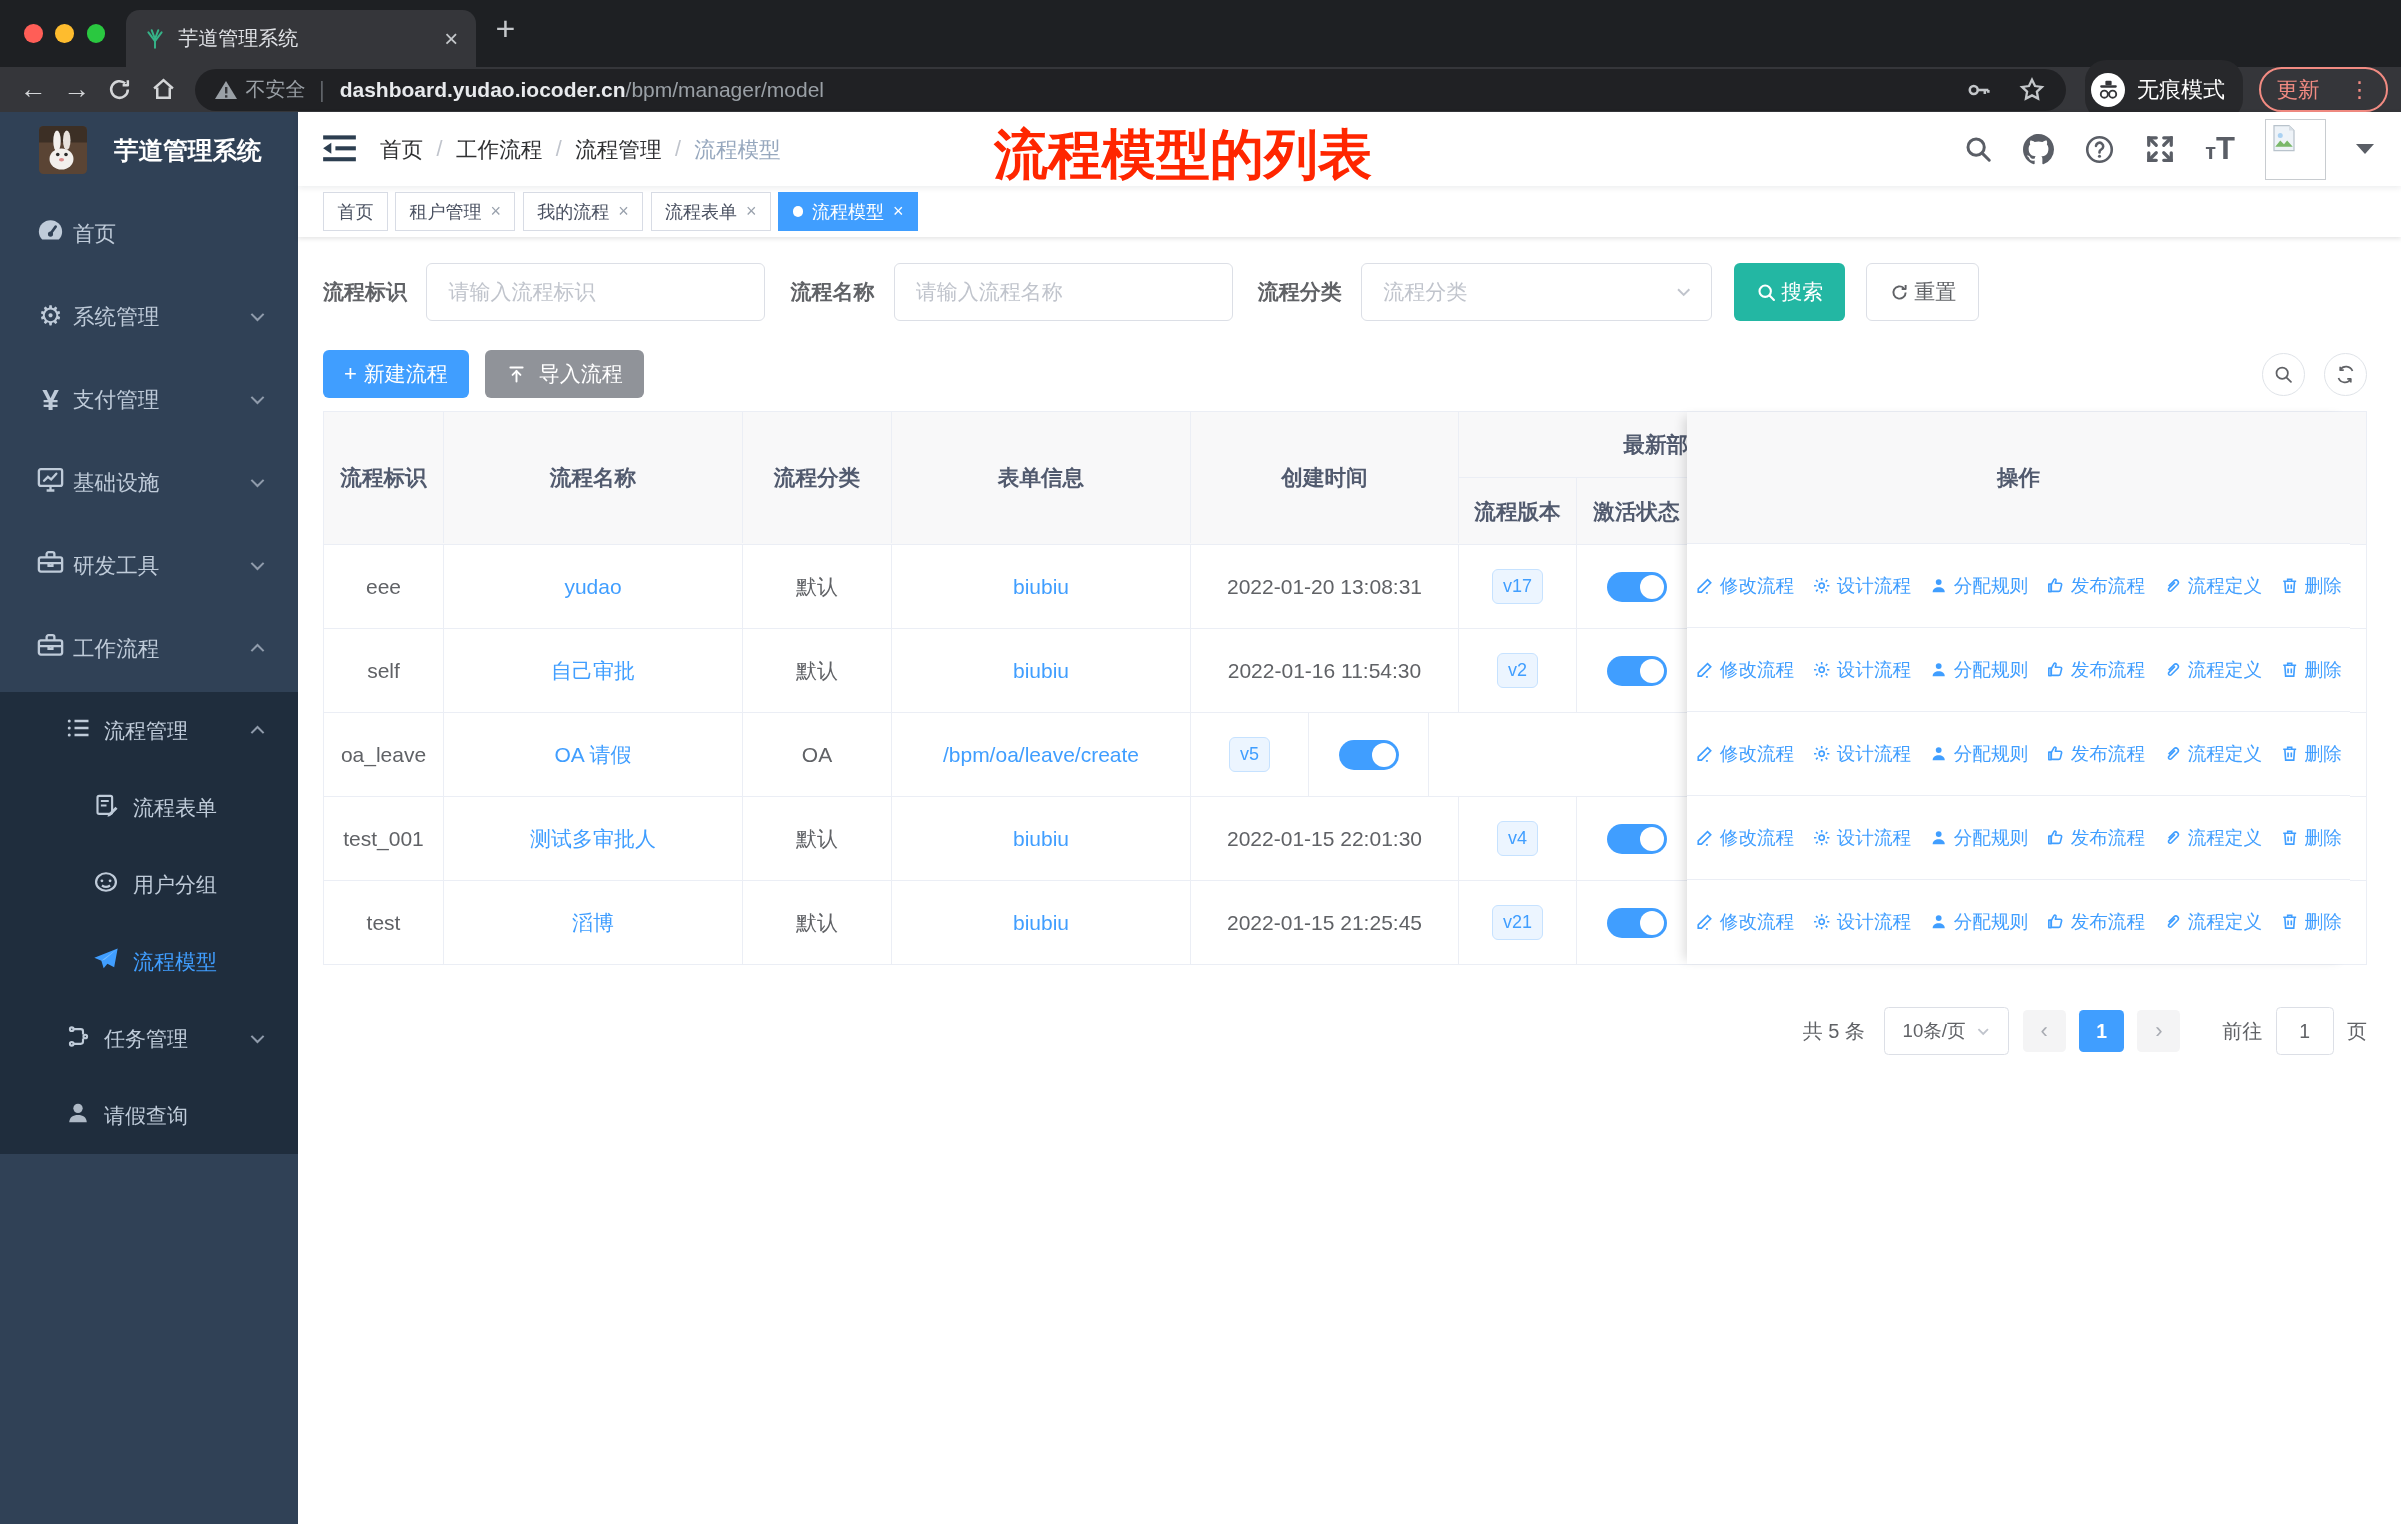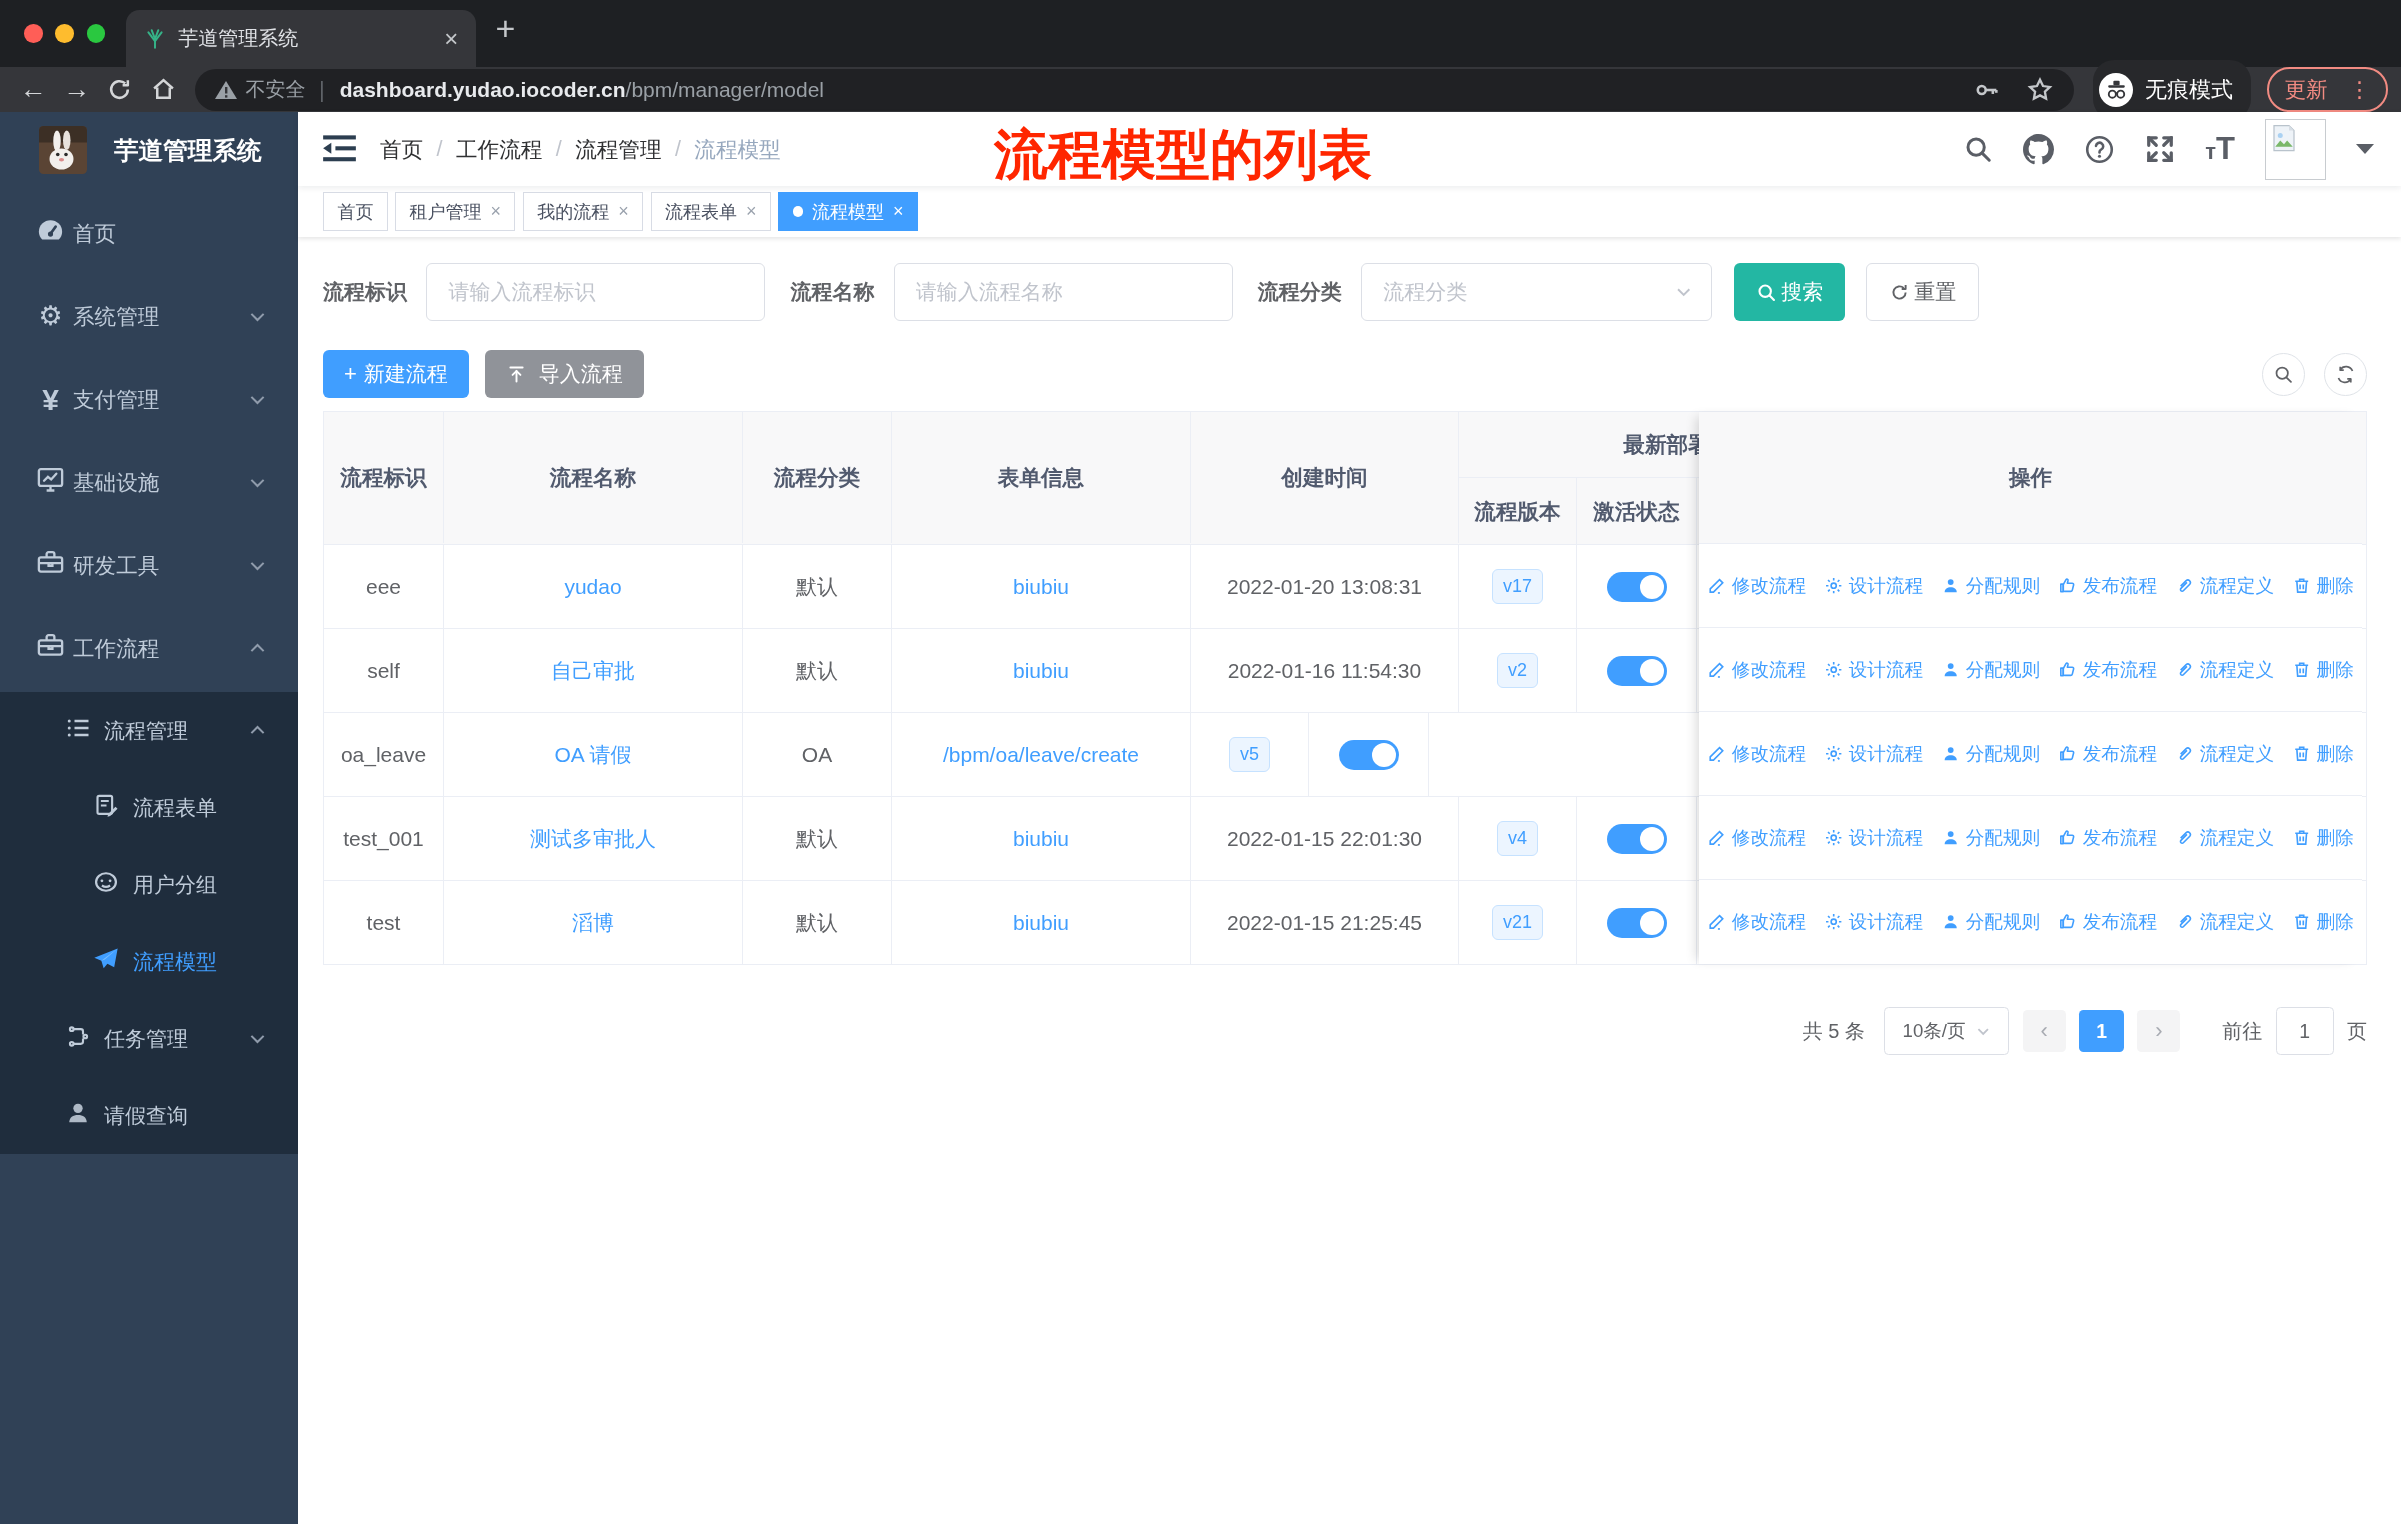--- a/index.html
+++ b/index.html
@@ -29,21 +29,21 @@
   .url { font-size:21px; white-space:nowrap; }
   .url .domain { color:#e8eaed; font-weight:bold; }
   .url .path { color:#9aa0a6; }
   .omni-spacer { flex:1; }
   .incog-chip { height:60px; background:#27282b; border-radius:21px; display:flex; align-items:center;
                 gap:12px; padding:0 18px 0 6px; margin:0 7.4px; }
   .incog-circle { width:34px; height:34px; border-radius:50%; background:#fff;
                   display:flex; align-items:center; justify-content:center; }
   .incog-label { color:#fff; font-size:22px; }
   .update-pill { height:45px; border:2.2px solid #f28b82; border-radius:24px; display:flex;
-                 align-items:center; gap:21px; padding:4px 15px; margin-left:4.5px; }
+                 align-items:center; gap:29px; padding:4px 15px; margin-left:4.5px; }
   .update-label { color:#f28b82; font-size:21.6px; }
   .kebab { color:#f28b82; font-size:22px; letter-spacing:0; }
 
   
   .sidebar { position:absolute; top:112px; left:0; width:298px; bottom:0; background:#304156; }
   .logo-row { height:76px; display:flex; align-items:center; padding-left:39px; }
   .logo-img { width:48px; height:48px; border-radius:4.5px; overflow:hidden; }
   .logo-title { color:#fff; font-size:24.6px; font-weight:bold; margin-left:27px; white-space:nowrap; }
   .menu { position:absolute; top:80px; left:0; right:0; }
   .mi { height:83px; display:flex; align-items:center; color:#bfcbd9; font-size:21.6px; position:relative; }
@@ -132,21 +132,21 @@
   .tbody .tr { display:flex; height:84px; border-top:0.7px solid #ebeef5; background:#fff;
                font-size:21px; color:#606266; }
   .tbody .td { height:100%; }
   a.cell-link { color:#409eff; text-decoration:none; font-size:21px; }
   .vtag { background:#ecf5ff; border:0.7px solid #c6e2ff; color:#409eff; font-size:18px;
           border-radius:6px; padding:6px 10.4px; }
   .switch { width:60px; height:30px; border-radius:15px; background:#409eff; position:relative; display:inline-block; }
   .switch::after { content:""; position:absolute; right:3px; top:3px; width:24px; height:24px;
                    border-radius:50%; background:#fff; }
 
-  .fixedcol { position:absolute; top:0; right:4px; width:663px; height:100%; background:#fff;
+  .fixedcol { position:absolute; top:0; right:16px; width:663px; height:100%; background:#fff;
               box-shadow:-7.4px 0 10.4px -4.5px rgba(0,0,0,.14); }
   .fixedhead { height:131px; background:#f8f8f9; display:flex; align-items:center; justify-content:center;
                font-size:21.6px; font-weight:bold; color:#515a6e; }
   .ftr { height:84px; border-top:0.7px solid #ebeef5; display:flex; align-items:center;
          justify-content:center; gap:18px; white-space:nowrap; }
   a.action { color:#409eff; font-size:18.6px; text-decoration:none; display:inline-flex;
              align-items:center; gap:5.2px; }
   a.action .aic { display:inline-flex; }
 
   

